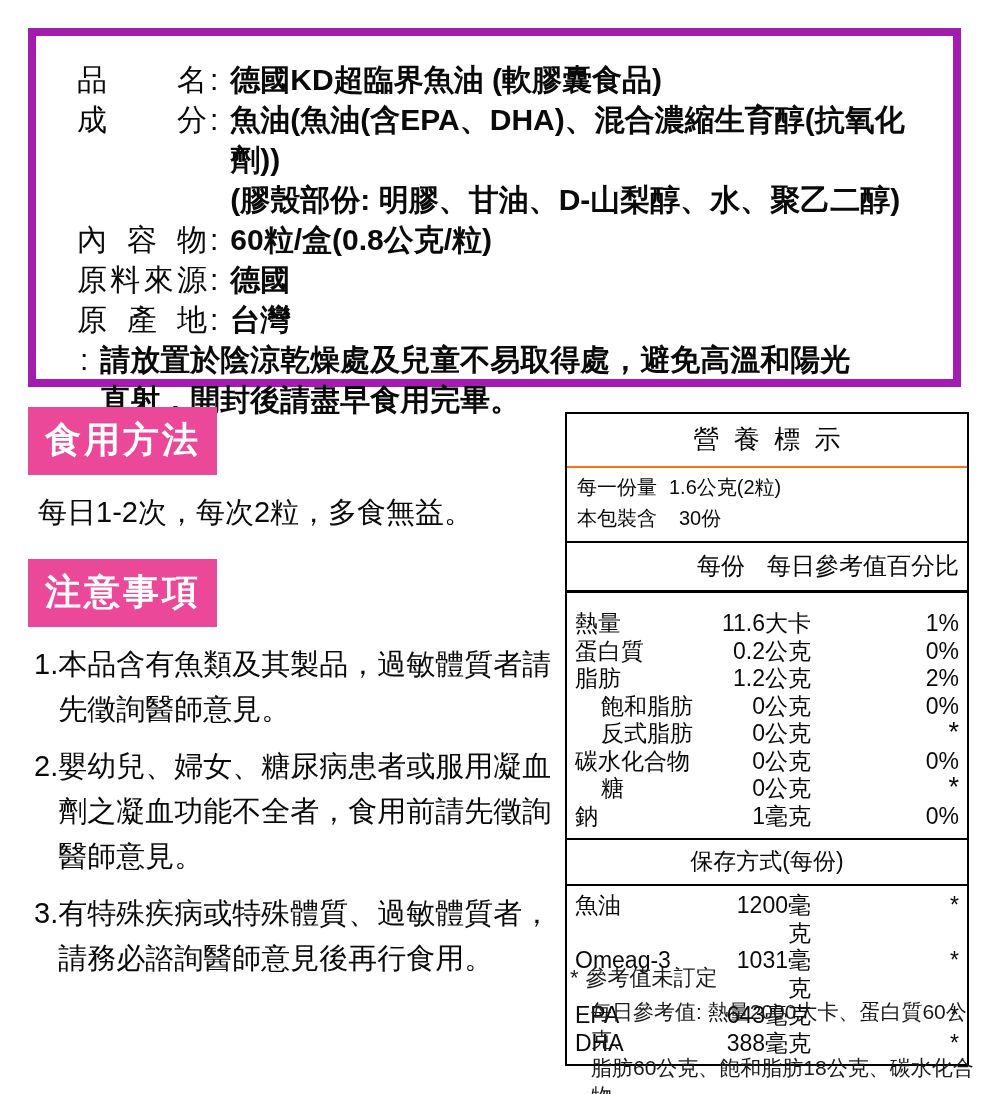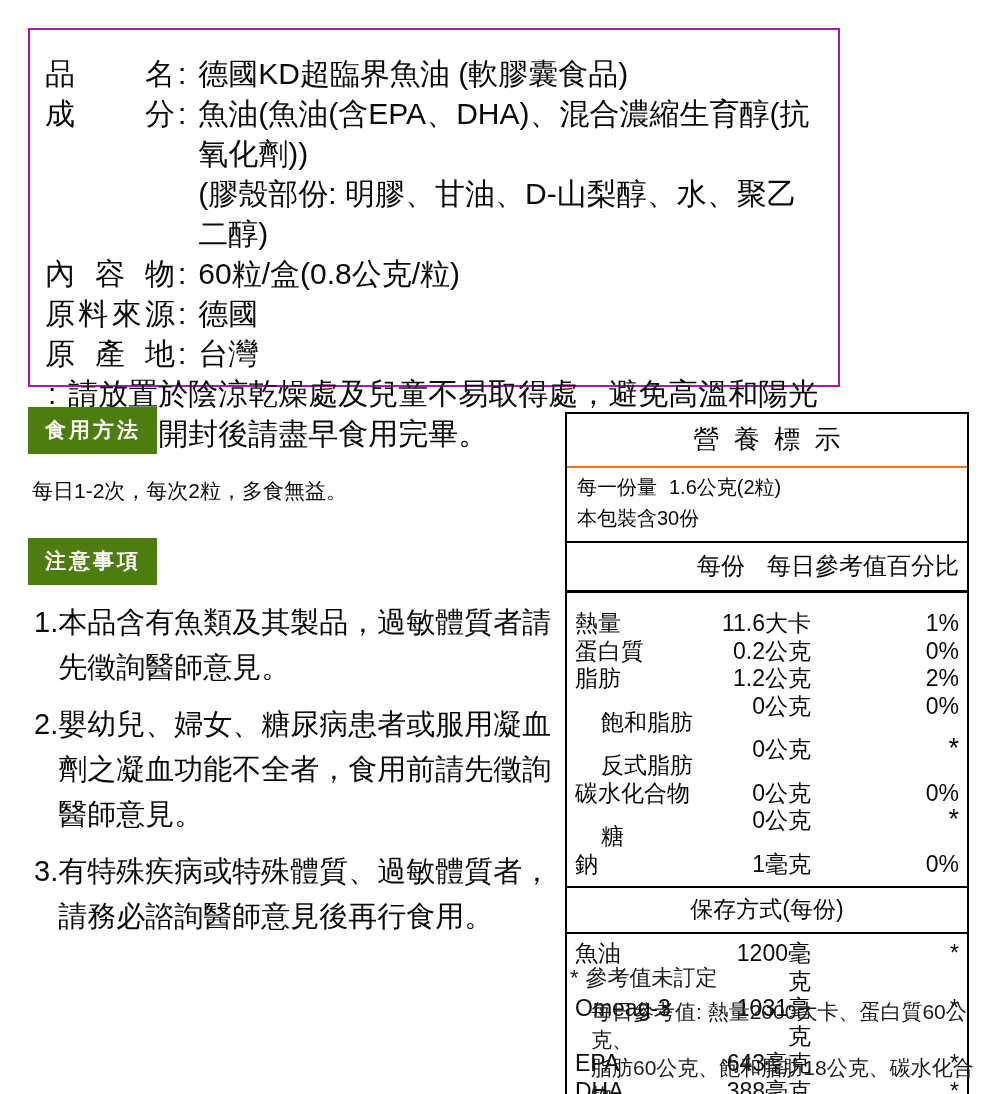--- a/index.html
+++ b/index.html
@@ -5,65 +5,65 @@
   html,body{margin:0;padding:0;}
   body{
     width:1000px;height:1094px;background:#ffffff;color:#0a0a0a;
     font-family:"Liberation Sans","DejaVu Sans",sans-serif;
     position:relative;overflow:hidden;
   }
   .page{position:absolute;inset:0;}
 
   
   .info-box{
-    position:absolute;left:28px;top:28px;width:812px;height:359px;
-    border:2px solid #a21caf;box-sizing:border-box;
-    padding:24px 18px 0 15px;
+    position:absolute;left:28px;top:28px;width:933px;height:359px;
+    border:8px solid #a21caf;box-sizing:border-box;
+    padding:24px 18px 0 41px;
   }
   .info-row{display:flex;font-size:30px;line-height:40px;}
   .info-label{
     flex:0 0 130px;width:130px;
     text-align:justify;text-align-last:justify;
   }
   .info-colon{margin:0 12px 0 3px;}
-  .info-value{white-space:pre-line;}
+  .info-value{white-space:pre-line;font-weight:bold;}
 
   
   .left-col{position:absolute;left:28px;top:407px;width:548px;}
   .black-badge{
-    display:inline-block;background:#4d7c0f;color:#fff;
-    font-weight:bold;font-size:21px;letter-spacing:3px;
+    display:inline-block;background:#ec4899;color:#fff;
+    font-weight:bold;font-size:36px;letter-spacing:3px;
     padding:9px 16px 10px 17px;
   }
-  .usage-text{font-size:21px;line-height:42px;margin:16px 0 0 4px;}
+  .usage-text{font-size:29px;line-height:42px;margin:16px 0 0 10px;}
   .precautions-badge{margin-top:26px;}
   .pre-items{margin-top:15px;margin-left:6px;}
   .pre-item{display:flex;font-size:29px;line-height:45px;margin-bottom:12px;}
   .pre-num{flex:0 0 auto;}
   .pre-text{white-space:pre-line;}
 
   
   .nt{
     position:absolute;left:565px;top:412px;width:404px;
     border:2px solid #000;box-sizing:border-box;font-size:23px;
   }
   .nt-title{
     font-size:26px;text-align:center;letter-spacing:0.55em;text-indent:0.55em;
     padding:8px 0 9px;border-bottom:2px solid #f97316;
   }
   .nt-serving{padding:4px 10px 7px;border-bottom:2px solid #000;font-size:20px;line-height:31px;}
   .nt-serving-line{display:flex;}
   .sv-gap1{margin-left:12px;}
-  .sv-gap2{text-align:center;}
+  .sv-gap2{margin-left:22px;text-align:center;}
   .nt-colhead{text-align:right;padding:7px 8px 8px;border-bottom:3px solid #000;font-size:24px;}
   .colh1{margin-right:22px;}
   .nt-main{padding:17px 8px 8px;}
   .nrow{display:flex;line-height:27.5px;}
   .n-name{flex:0 0 140px;}
-  .n-name.indent{padding-left:26px;box-sizing:border-box;margin-top:16px;}
+  .n-name.indent{padding-left:26px;box-sizing:border-box;}
   .n-amt{flex:0 0 96px;text-align:right;}
   .n-dv{flex:1;text-align:right;}
   .n-dv.big-star{font-size:27px;line-height:25px;}
   .nt-otherhead{
     text-align:center;border-top:2px solid #000;border-bottom:2px solid #000;
     padding:6px 0 7px;
   }
   .nt-other{padding:6px 8px 7px;}
 
   

